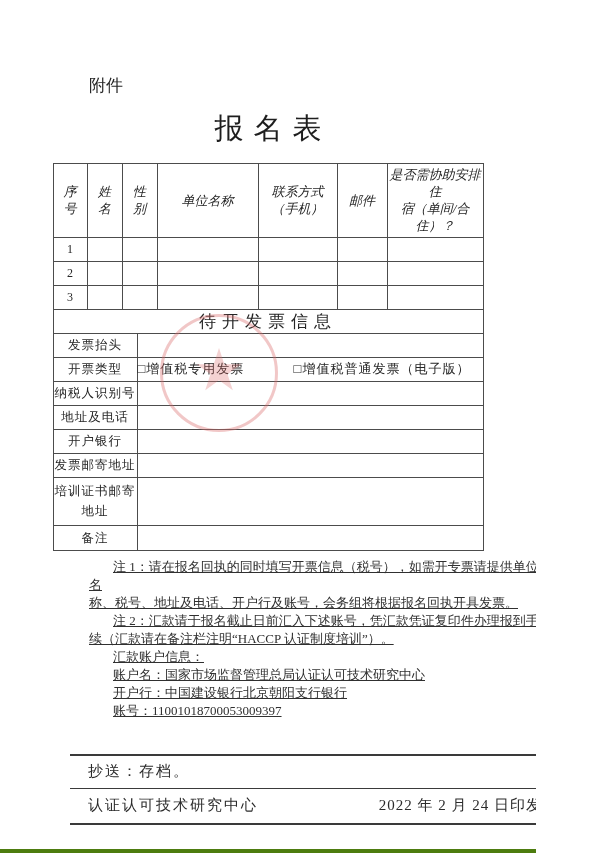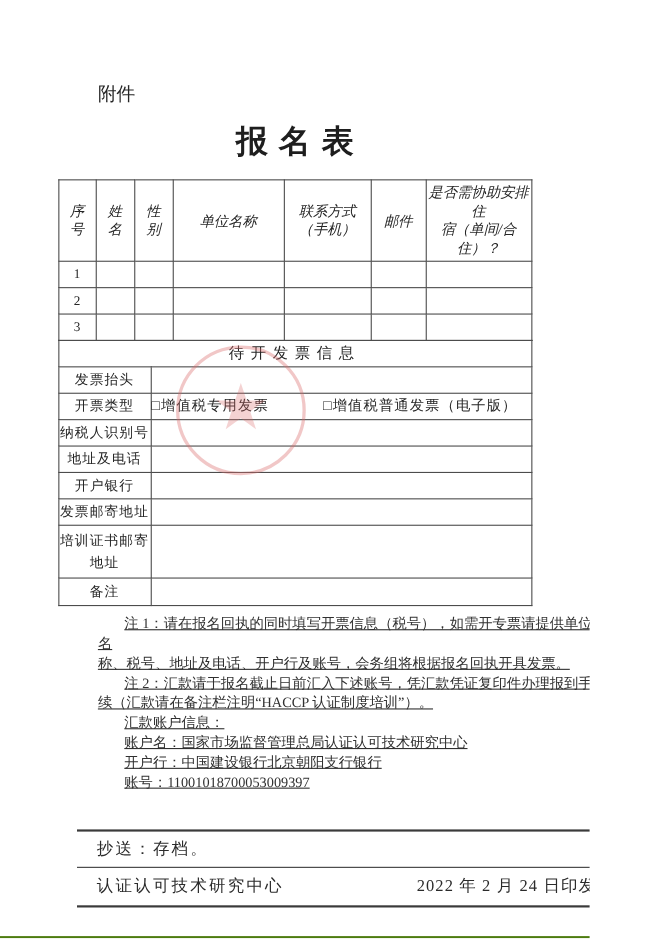--- a/index.html
+++ b/index.html
@@ -2,32 +2,32 @@
 <html><head>
 <meta charset="utf-8">
 <style>
   * { box-sizing: border-box; }
   html,body { margin:0; padding:0; background:#ffffff; }
   .page {
     position: relative;
     width: 536px;
     height: 853px;
     background: #ffffff;
-    border-bottom: 2px solid #4d7c0f;
+    border-bottom: 4px solid #4d7c0f;
     font-family: "Liberation Serif", "DejaVu Serif", serif;
     color: #262626;
     padding-top: 74px;
     overflow: hidden;
   }
   .attachment { margin-left: 89px; font-size: 17px; }
   .doc-title {
     margin-top: 12px;
     text-align: center;
     font-size: 29px;
-    font-weight: 700;
+    font-weight: 400;
     letter-spacing: 10px;
     text-indent: 10px;
     color: #1e1e1e;
   }
   table.grid {
     border-collapse: collapse;
     table-layout: fixed;
     width: 430px;
     margin: 14px auto 0;
   }
@@ -41,21 +41,21 @@
     padding: 2px 1px;
     vertical-align: middle;
     font-style: italic;
   }
   tr.header-row { height: 54px; }
   tr.person-row { height: 24px; }
   .num-cell { font-size: 12px; text-align: center; vertical-align: middle; }
   tr.section-row { height: 24px; }
   .section-title-cell {
     text-align: center;
-    font-size: 14px;
+    font-size: 17px;
     letter-spacing: 6px;
     vertical-align: middle;
     margin-top: 20px;
   }
   tr.invoice-row { height: 24px; }
   tr.invoice-row-tall { height: 48px; }
   tr.invoice-row-remark { height: 25px; }
   .label-cell {
     text-align: center;
     vertical-align: middle;

